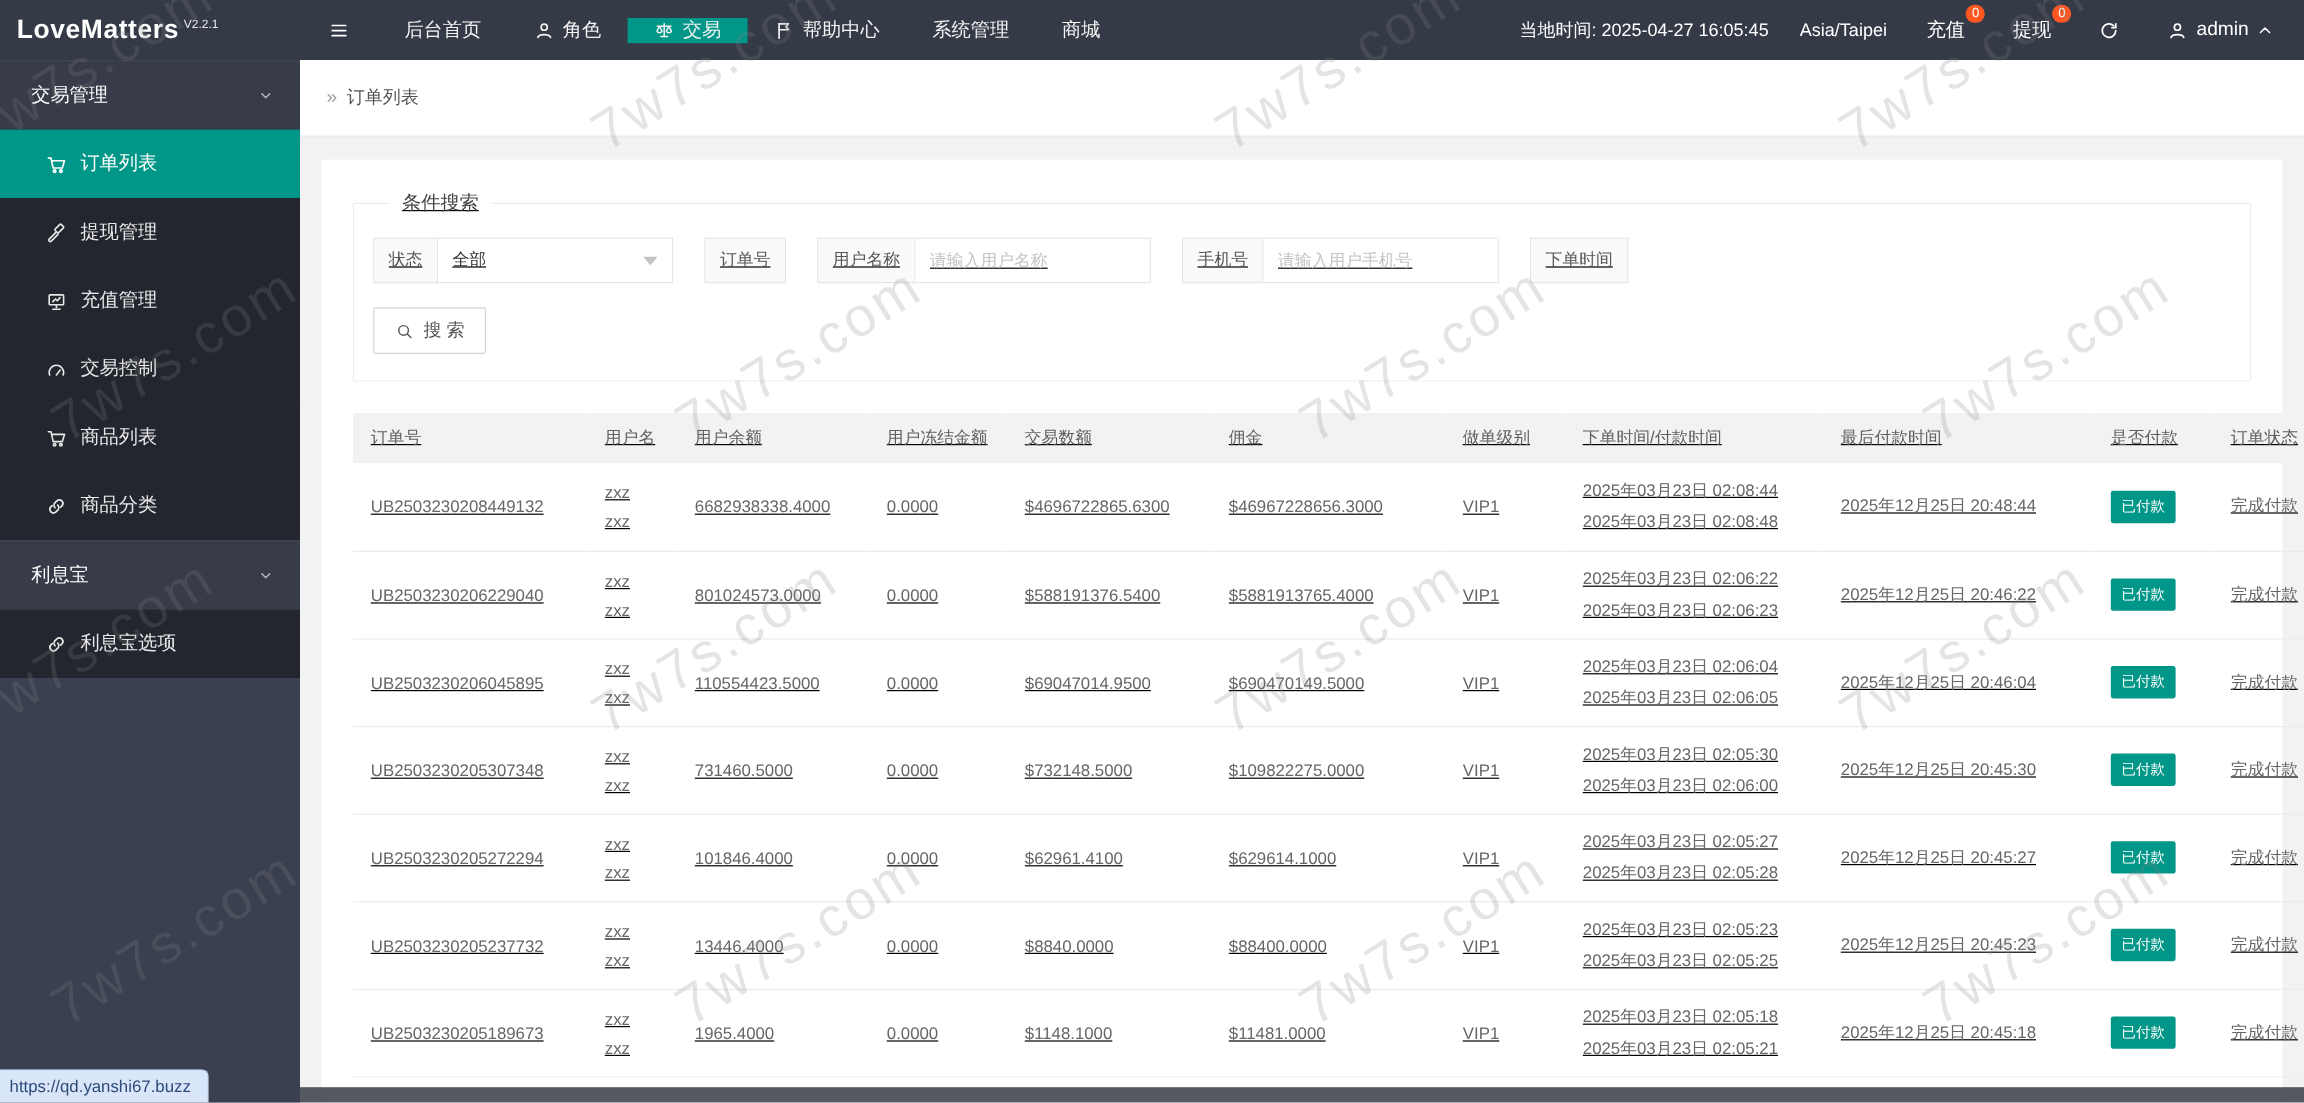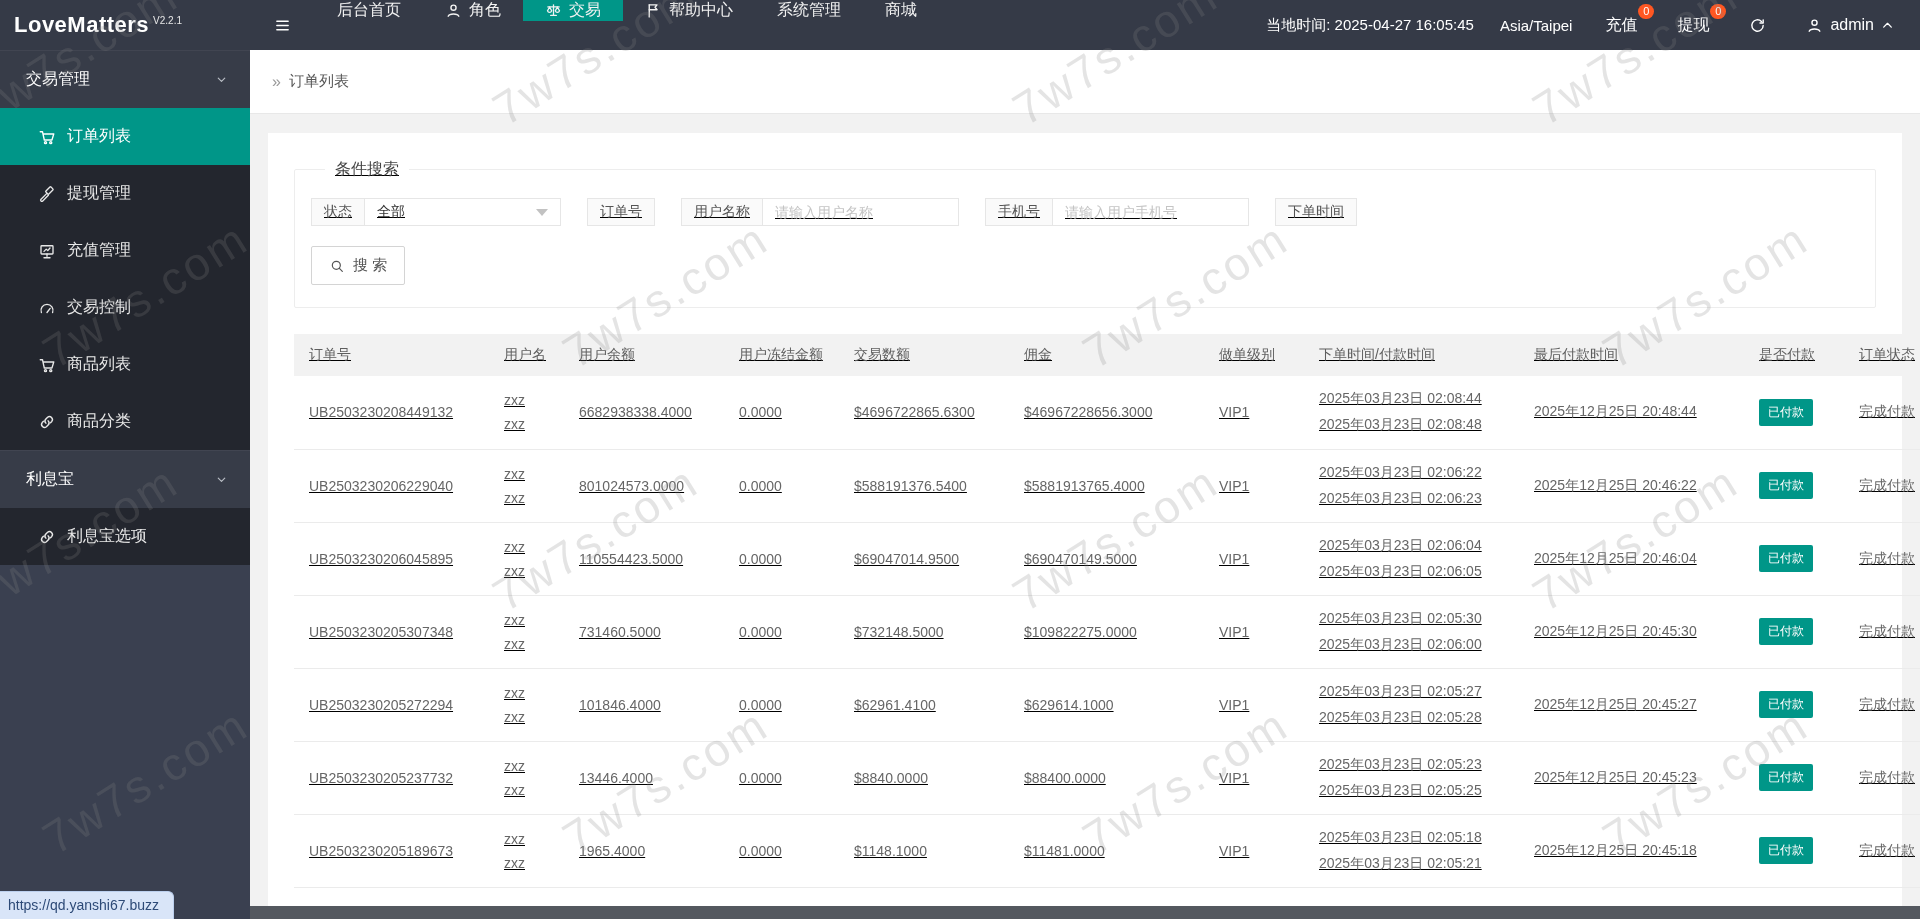--- a/index.html
+++ b/index.html
@@ -5,21 +5,21 @@
   * { margin:0; padding:0; box-sizing:border-box; }
   html,body { width:1920px; height:919px; overflow:hidden; }
   body { font-family:"Liberation Sans", sans-serif; background:#f2f2f2; position:relative; }
 
   
   .header { position:absolute; top:0; left:0; right:0; height:50px; background:#353a47; display:flex; align-items:stretch; z-index:10; color:#fff; }
   .logo { width:250px; display:flex; align-items:center; padding-left:14px; }
   .logo .title { font-size:22px; font-weight:bold; letter-spacing:.5px; }
   .logo .version { font-size:10px; margin-left:4px; margin-top:-10px; color:#e8e8e8; }
   .burger { display:flex; align-items:center; padding:0 24px; cursor:pointer; color:#fff; }
-  .nav-menu { display:flex; align-items:flex-start; }
+  .nav-menu { display:flex; align-items:center; }
   .nav-item { display:flex; align-items:center; gap:7px; padding:0 22px; font-size:16px; color:#f2f2f2; cursor:pointer; }
   .nav-item.active { background:#009688; }
   .header-right { margin-left:auto; display:flex; align-items:stretch; }
   .h-text { display:flex; align-items:center; padding:0 13px; font-size:15px; color:#fff; }
   .h-btn { position:relative; display:flex; align-items:center; padding:0 20px; font-size:16px; cursor:pointer; }
   .h-badge { position:absolute; top:4px; right:3px; background:#ff5722; color:#fff; font-size:11px; line-height:15px; padding:0 5px; border-radius:8px; }
   .icon { display:inline-flex; }
   .icon svg { width:17px; height:17px; display:block; }
   .icon.small svg { width:13px; height:13px; }
 
@@ -37,21 +37,21 @@
   .breadcrumb { height:64px; background:#fff; border-bottom:1px solid #e8e8e8; display:flex; align-items:center; padding-left:22px; gap:8px; }
   .breadcrumb .bc-icon { color:#9a9a9a; font-size:16px; }
   .breadcrumb .bc-title { color:#555; font-size:15px; }
   .content { position:absolute; top:65px; left:0; right:0; bottom:0; background:#f2f2f2; padding:18px 18px 0 18px; }
   .card { background:#fff; height:100%; padding:26px;text-decoration:underline; }
 
   
   fieldset.search-set { border:1px solid #ededed; border-radius:2px; padding:6px 16px 22px 16px; }
   fieldset.search-set legend { margin-left:14px; padding:0 10px; color:#444; font-size:16px; }
   .search-row { display:flex; gap:26px; margin-top:12px; }
-  .fgroup { display:flex; height:28px; }
+  .fgroup { display:flex; height:38px; }
   .flabel { border:1px solid #e6e6e6; background:#fafafa; color:#555; font-size:14px; display:flex; align-items:center; padding:0 12px; white-space:nowrap; }
   .fctrl { border:1px solid #e6e6e6; border-left:none; background:#fff; display:flex; align-items:center; padding:0 12px; width:196px; position:relative; }
   .fctrl input { border:none; outline:none; width:100%; font-size:14px; color:#333; font-family:"Liberation Sans",sans-serif; }
   .fctrl input::placeholder { color:#c4c4c4; }
   .fselect { cursor:pointer; font-size:14px; color:#333; }
   .caret { position:absolute; right:12px; width:0; height:0; border-left:6px solid transparent; border-right:6px solid transparent; border-top:7px solid #c2c2c2; }
   .search-btn { margin-top:20px; display:inline-flex; align-items:center; gap:8px; background:#fff; border:1px solid #d4d4d4; border-radius:2px; padding:9px 17px; font-size:15px; color:#555; cursor:pointer; font-family:"Liberation Sans",sans-serif; }
   .search-btn .icon svg { width:16px; height:16px; }
 
   

